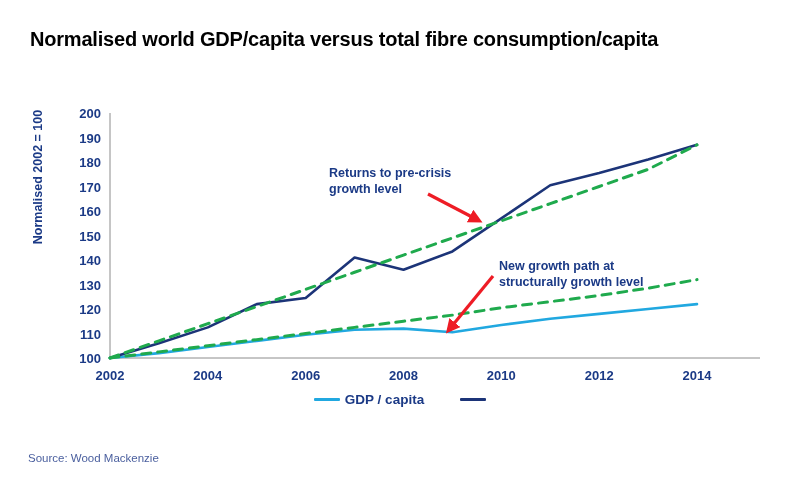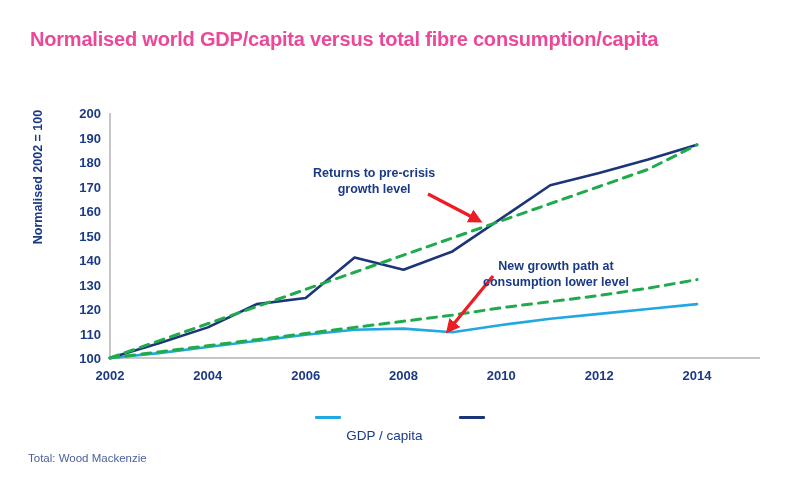--- a/index.html
+++ b/index.html
@@ -22,21 +22,21 @@
     height: 480px;
   }
   .chart-title {
     position: absolute;
     left: 30px;
     top: 28px;
     width: 740px;
     font-size: 20px;
     font-weight: bold;
     letter-spacing: -0.2px;
-    color: #ec4899;
+    color: #000000;
     white-space: nowrap;
   }
   .y-axis-title {
     position: absolute;
     left: -62px;
     top: 170px;
     width: 200px;
     text-align: center;
     transform: rotate(-90deg);
     transform-origin: center center;
@@ -57,22 +57,22 @@
     fill: #1b3a86;
   }
   .y-tick-label { text-anchor: end; }
   .x-tick-label { text-anchor: middle; }
   .annotation {
     position: absolute;
     font-size: 12.5px;
     font-weight: bold;
     line-height: 1.25;
     color: #1b3a86;
-    text-align: center;
     white-space: nowrap;
+    margin-left: 16px;
   }
   #annotation-returns { left: 313px; top: 166px; }
   #annotation-newpath { left: 483px; top: 259px; }
   .legend {
     position: absolute;
     left: 0;
     top: 392px;
     width: 800px;
     display: flex;
     justify-content: center;
@@ -85,24 +85,23 @@
     gap: 5px;
   }
   .legend-swatch {
     display: inline-block;
     width: 26px;
     height: 3px;
     border-radius: 1px;
   }
   .legend-label {
     font-size: 13.5px;
-    font-weight: normal;
+    font-weight: bold;
     color: #1b3a86;
     white-space: nowrap;
-    margin-top: 36px;
   }
   .source-note {
     position: absolute;
     left: 28px;
     top: 452px;
     font-size: 11.5px;
     color: #4a5f9e;
     white-space: nowrap;
   }
 </style>
@@ -149,28 +148,28 @@
       <line x1="493" y1="276" x2="452" y2="326" stroke="#ee1c25" stroke-width="3.2" marker-end="url(#redhead)"></line>
     </svg>
 
   <div class="annotation" id="annotation-returns">
     <div>Returns to pre-crisis</div>
     <div>growth level</div>
   </div>
 
   <div class="annotation" id="annotation-newpath">
     <div>New growth path at</div>
-    <div>consumption lower level</div>
+    <div>structurally growth level</div>
   </div>
 
   <div class="legend" id="legend">
       <div class="legend-item">
         <span class="legend-swatch" style="background: rgb(33, 168, 224);"></span>
         <span class="legend-label">GDP / capita</span>
       </div>
       <div class="legend-item">
         <span class="legend-swatch" style="background: rgb(28, 52, 120);"></span>
       </div>
     </div>
 
-  <div class="source-note">Total: Wood Mackenzie</div>
+  <div class="source-note">Source: Wood Mackenzie</div>
 
 </div>
 
 </body></html>

